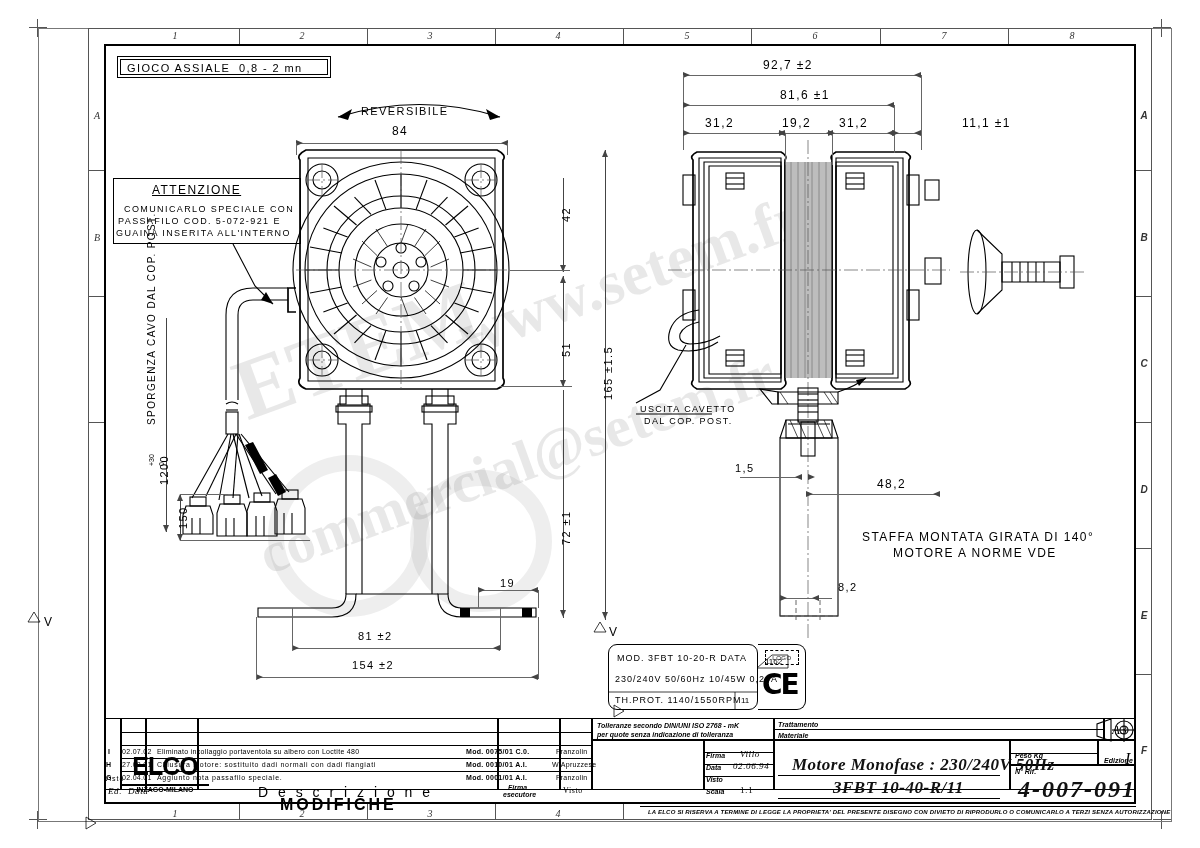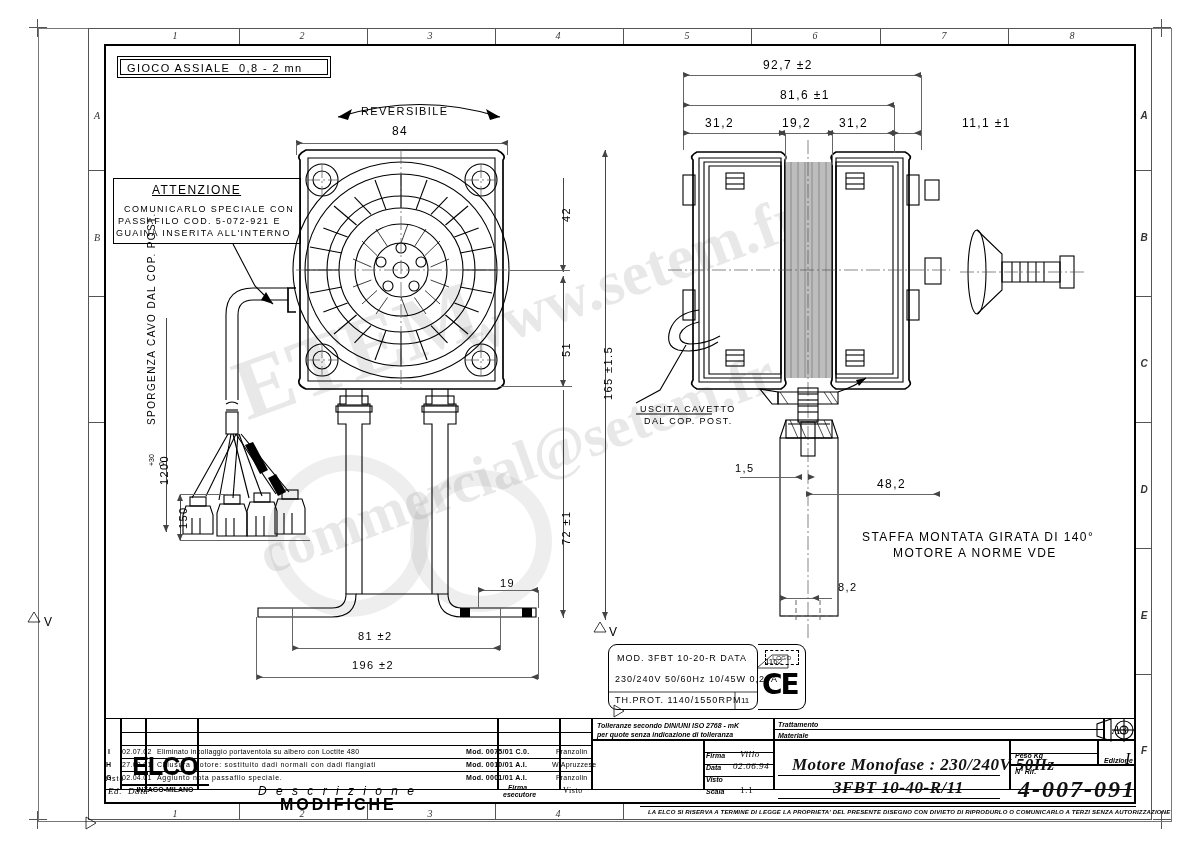--- a/index.html
+++ b/index.html
@@ -65,21 +65,21 @@
   .tv{position:absolute;font-family:"Liberation Serif",serif;font-size:9px;color:#000;white-space:nowrap;letter-spacing:.6px;}
   .uline{position:absolute;height:1px;background:#000;}
   .bigtitle{position:absolute;font-family:"Liberation Serif",serif;font-style:italic;font-weight:bold;
             font-size:17px;white-space:nowrap;letter-spacing:.5px;}
   .drawno{position:absolute;font-family:"Liberation Serif",serif;font-style:italic;font-weight:bold;
           font-size:24px;white-space:nowrap;letter-spacing:2px;}
 
   
   .mrow{position:absolute;font-family:"Liberation Sans",sans-serif;font-size:7px;white-space:nowrap;color:#000;letter-spacing:.3px;}
   .mrowb{font-weight:bold;}
-  .mdesc{position:absolute;font-family:"Liberation Sans",sans-serif;font-size:12px;letter-spacing:3px;color:#000;font-style:italic;}
+  .mdesc{position:absolute;font-family:"Liberation Sans",sans-serif;font-size:14px;letter-spacing:3px;color:#000;}
   .modifiche{position:absolute;font-family:"Liberation Sans",sans-serif;font-weight:bold;font-size:16px;
              letter-spacing:3px;color:#000;}
 
   .footnote{position:absolute;font-family:"Liberation Sans",sans-serif;font-weight:bold;font-style:italic;
             font-size:6px;letter-spacing:.2px;color:#000;white-space:nowrap;}
 
   
   #elco{position:absolute;left:121px;top:752px;width:88px;height:46px;}
   .elcotxt{position:absolute;left:0;top:0;width:88px;text-align:center;font-family:"Liberation Sans",sans-serif;
            font-weight:bold;font-size:25px;letter-spacing:-1px;color:#000;}
@@ -399,21 +399,21 @@
   <div class="arrL" style="left:493px;top:645px;"></div>
   <div class="ext" style="left:292px;top:608px;height:42px;"></div>
   <div class="ext" style="left:500px;top:608px;height:42px;"></div>
   <div class="t t11" style="left:358px;top:630px;">81 ±2</div>
 
   <div class="exth" style="left:256px;top:677px;width:282px;"></div>
   <div class="arrR" style="left:256px;top:674px;"></div>
   <div class="arrL" style="left:531px;top:674px;"></div>
   <div class="ext" style="left:256px;top:617px;height:62px;"></div>
   <div class="ext" style="left:538px;top:617px;height:62px;"></div>
-  <div class="t t11" style="left:352px;top:659px;">196 ±2</div>
+  <div class="t t11" style="left:352px;top:659px;">154 ±2</div>
 
   <svg width="1200" height="848">
 
     <path class="ln2" d="M693 160 Q689 156 697 152 L781 152 Q788 156 785 160 L785 380 Q788 385 781 389 L697 389 Q689 385 693 380 Z"></path>
     <path class="ln" d="M699 158 L781 158 L781 382 L699 382 Z"></path>
     <path class="ln" d="M704 162 L781 162 L781 378 L704 378 Z"></path>
     <path class="ln" d="M709 166 L781 166 L781 374 L709 374 Z"></path>
 
     <path class="ln2" d="M909 160 Q913 156 905 152 L836 152 Q829 156 832 160 L832 380 Q829 385 836 389 L905 389 Q913 385 909 380 Z"></path>
     <path class="ln" d="M903 158 L836 158 L836 382 L903 382 Z"></path>

